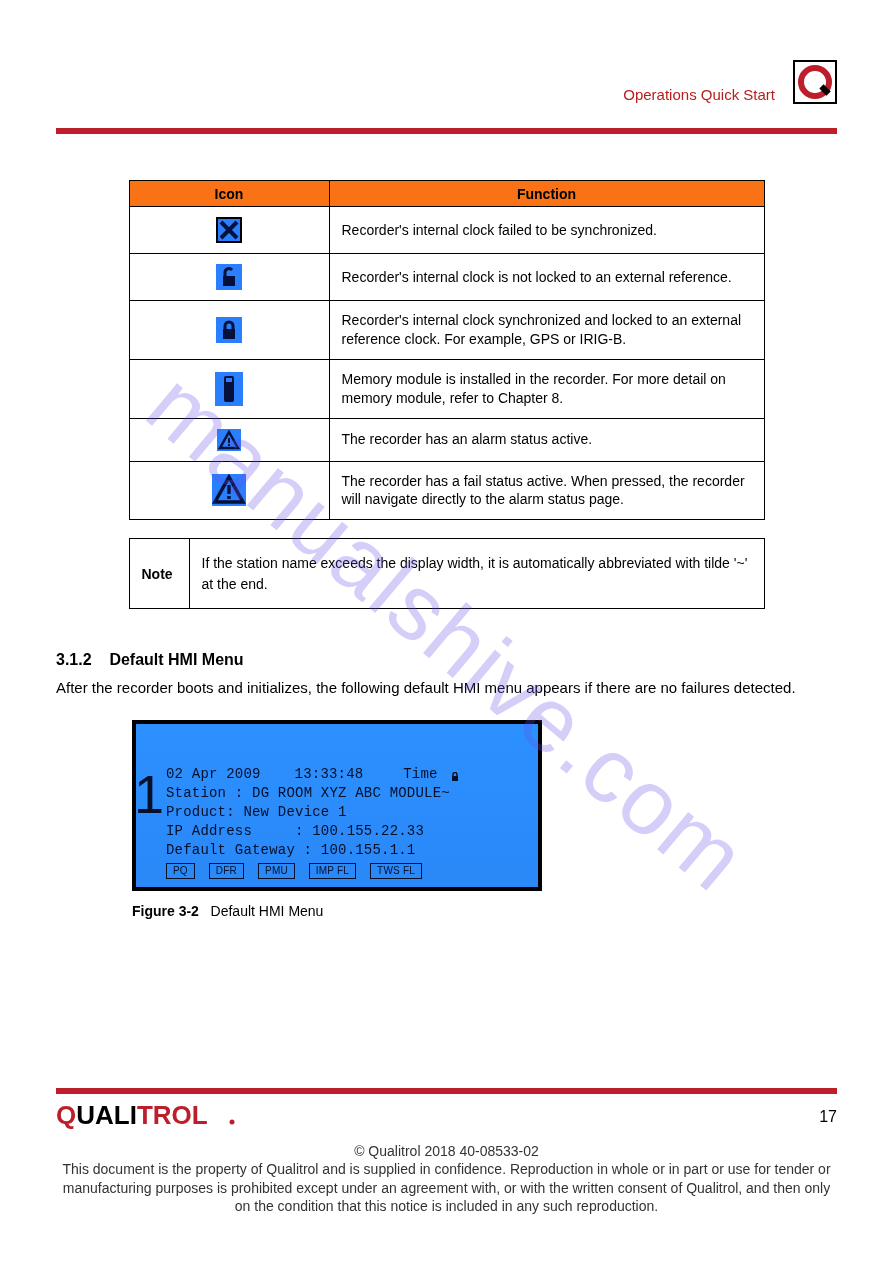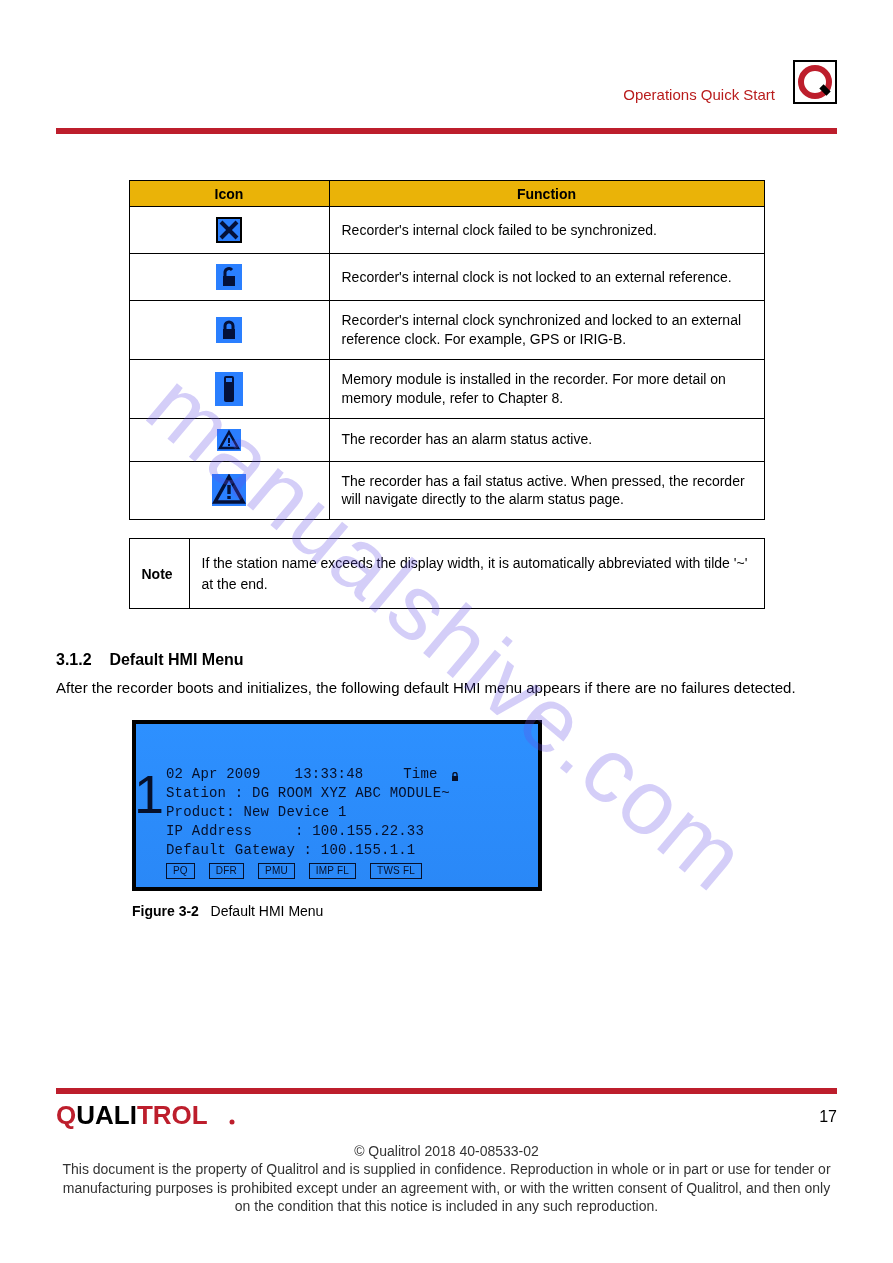--- a/index.html
+++ b/index.html
@@ -47,21 +47,21 @@
     width: 636px;
     margin: 0 auto;
     border-collapse: collapse;
   }
   .icon-table th, .icon-table td {
     border: 1px solid #000;
     font-size: 14px;
     vertical-align: middle;
   }
   .icon-table thead th {
-    background: #eab308;
+    background: #f97316;
     font-weight: bold;
     text-align: center;
     padding: 4px 8px;
     height: 26px;
   }
   .icon-table td.icon-cell {
     width: 200px;
     text-align: center;
     padding: 10px 6px;
   }

